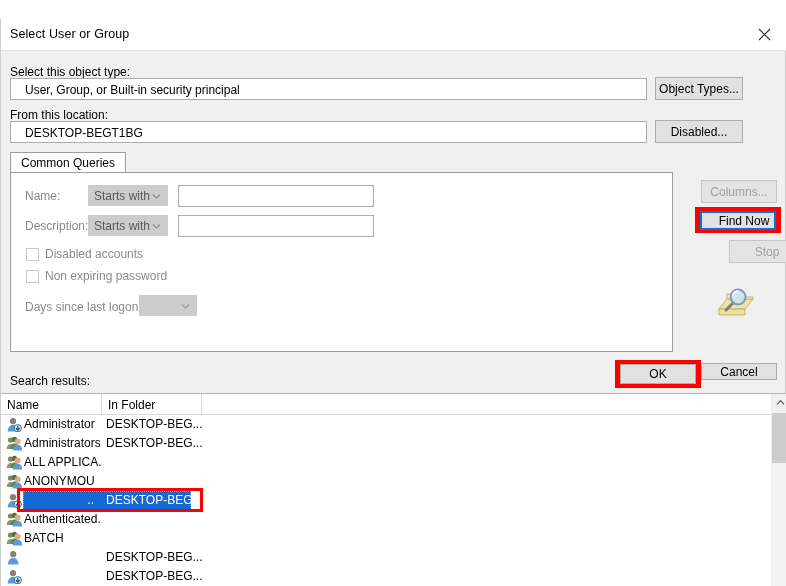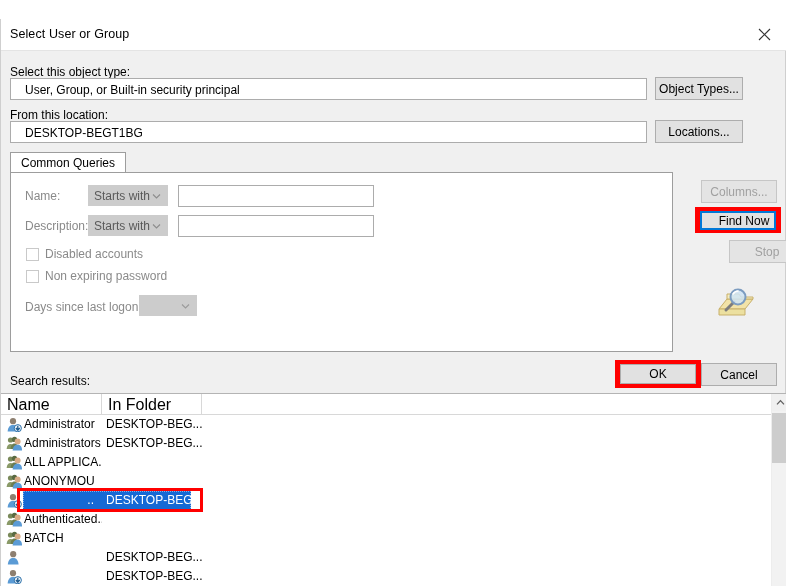--- a/index.html
+++ b/index.html
@@ -166,41 +166,41 @@
   
   #ok-hl {
     position: absolute; left: 614px; top: 341px;
     width: 86px; height: 28px;
     background: #ff0000;
   }
   #ok-btn {
     left: 619px; top: 345px; width: 76px; height: 20px;
     background: #e1e1e1; border: 1px solid #adadad;
   }
-  #cancel-btn { left: 700px; top: 344px; width: 76px; height: 23px; }
+  #cancel-btn { left: 700px; top: 344px; width: 76px; height: 17px; }
 
   
   #results-label { left: 9px; top: 355px; }
   #listview {
     position: absolute; left: 0; top: 374px;
     width: 786px; height: 212px;
     background: #ffffff;
     border-top: 1px solid #b4b4b4;
   }
   #list-header {
     position: absolute; left: 0; top: 0;
     width: 770px; height: 21px;
     background: #ffffff;
     border-bottom: 1px solid #d8d8d8;
   }
   .col-head {
     position: absolute; top: 0; height: 21px;
     display: flex; align-items: center;
     padding-left: 6px;
-    font-size: 16px; color: #000;
+    font-size: 12px; color: #000;
     border-right: 1px solid #d8d8d8;
     white-space: nowrap;
     cursor: default;
   }
   #col-name   { left: 0px;   width: 101px; }
   #col-folder { left: 101px; width: 100px; }
   #col-blank  { left: 201px; width: 569px; border-right: none; }
 
   #rows { position: absolute; left: 0; top: 21px; width: 770px; }
   .row {
@@ -282,21 +282,21 @@
       </svg>
     </div>
   </div>
 
   <div class="lbl" id="obj-type-label">Select this object type:</div>
   <div class="txtbox" id="obj-type-box">User, Group, or Built-in security principal</div>
   <div class="btn" id="obj-types-btn">Object Types...</div>
 
   <div class="lbl" id="location-label">From this location:</div>
   <div class="txtbox" id="location-box">DESKTOP-BEGT1BG</div>
-  <div class="btn" id="locations-btn">Locations...</div>
+  <div class="btn" id="locations-btn">Disabled...</div>
 
   <div id="tabstrip">
     <div id="tab-common">Common Queries</div>
   </div>
   <div id="tabpanel"></div>
 
   <div class="lbl dim" id="name-label">Name:</div>
   <div class="combo" id="name-combo">
     <span>Starts with</span>
     <span class="chev">

